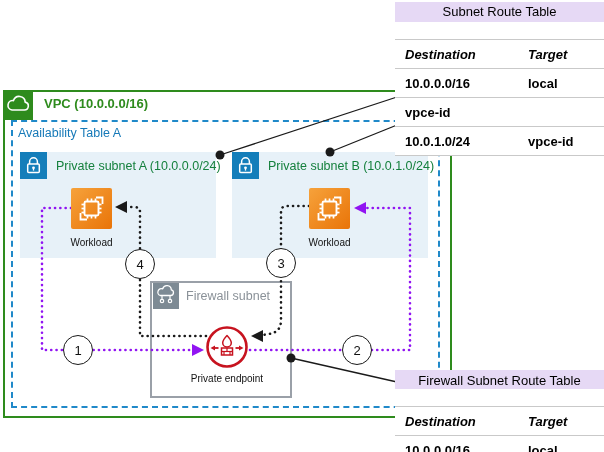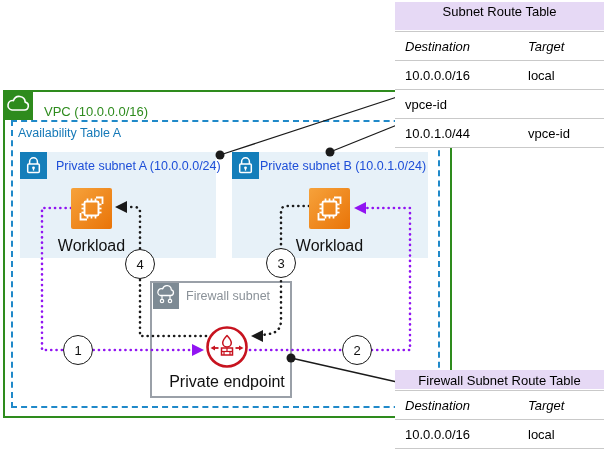--- a/index.html
+++ b/index.html
@@ -9,34 +9,34 @@
   }
   .abs{position:absolute;box-sizing:border-box;}
 
   
   .vpc-box{left:3px;top:90px;width:449px;height:328px;border:2px solid #2E8B1D;background:transparent;}
   .az-box{left:11px;top:120px;width:429px;height:288px;border:2px dashed #2089C9;}
   .subnet-box{top:152px;width:196px;height:106px;background:#E7F1F8;}
   .fw-box{left:150px;top:281px;width:142px;height:117px;border:2px solid #9AA0A8;background:transparent;}
 
   
-  .vpc-label{left:44px;top:104px;font-size:13px;font-weight:normal;color:#2E8B1D;white-space:nowrap;}
+  .vpc-label{left:44px;top:96px;font-size:13px;font-weight:bold;color:#2E8B1D;white-space:nowrap;}
   .az-label{left:18px;top:126px;font-size:12.5px;color:#1679B8;white-space:nowrap;}
-  .subnet-label{top:159px;font-size:12.5px;color:#1d4ed8;white-space:nowrap;}
-  .plain-label{font-size:16px;color:#111;text-align:center;}
+  .subnet-label{top:159px;font-size:12.5px;color:#15803d;white-space:nowrap;}
+  .plain-label{font-size:10px;color:#111;text-align:center;}
   .fw-subnet-label{left:186px;top:289px;font-size:12.5px;color:#8A9198;white-space:nowrap;text-align:right;}
 
   
   .badge{width:30px;height:30px;border-radius:50%;background:#fff;border:1.6px solid #1a1a1a;
          display:flex;align-items:center;justify-content:center;font-size:13px;color:#111;}
 
   
   .rtable{width:209px;background:#fff;font-size:13px;color:#000;}
-  .rt-title{background:#E6D9F5;height:28px;line-height:20px;text-align:center;white-space:nowrap;}
-  .rt-body{margin-top:1px;}
+  .rt-title{background:#E6D9F5;height:20px;line-height:20px;text-align:center;white-space:nowrap;}
+  .rt-body{margin-top:17px;font-weight:bold;}
   .rt-row{display:grid;grid-template-columns:123px 1fr;height:28px;align-items:center;
           border-bottom:1px solid #C9C9C9;}
   .rt-row > div{padding-left:10px;white-space:nowrap;}
   .rt-head{border-top:1px solid #C9C9C9;font-style:italic;}
 </style>
 </head>
 <body>
 
 <div id="stage">
 
@@ -85,21 +85,21 @@
   </svg>
   <div class="abs subnet-label" style="left:56px;">Private subnet A (10.0.0.0/24)</div>
 
   <svg class="abs" style="left:232px;top:152px;" width="27" height="27" viewBox="0 0 27 27">
     <rect width="27" height="27" fill="#147EBA"></rect>
     <path d="M9.6 12 v-2.3 a3.9 3.9 0 0 1 7.8 0 V 12" fill="none" stroke="#fff" stroke-width="1.5"></path>
     <rect x="7.7" y="12" width="11.6" height="8.6" rx="1" fill="none" stroke="#fff" stroke-width="1.5"></rect>
     <circle cx="13.5" cy="15.8" r="1.4" fill="#fff"></circle>
     <line x1="13.5" y1="16.5" x2="13.5" y2="18.6" stroke="#fff" stroke-width="1.3"></line>
   </svg>
-  <div class="abs subnet-label" style="left:260px;">Private subnet B (10.0.1.0/24)</div>
+  <div class="abs subnet-label" style="left:268px;">Private subnet B (10.0.1.0/24)</div>
 
   <svg class="abs" style="left:71px;top:188px;" width="41" height="41" viewBox="0 0 41 41">
     <defs>
       <linearGradient id="og" x1="0" y1="0" x2="1" y2="1">
         <stop offset="0" stop-color="#F6A23B"></stop>
           <stop offset="1" stop-color="#E97408"></stop>
       </linearGradient>
     </defs>
     <rect width="41" height="41" rx="2" fill="url(#og)"></rect>
     <path d="M25 9.5 h6.5 v6.5" fill="none" stroke="#fff" stroke-width="1.8"></path>
@@ -190,21 +190,21 @@
         <div>Target</div>
       </div>
       <div class="rt-row">
         <div>10.0.0.0/16</div>
         <div>local</div>
       </div>
       <div class="rt-row">
         <div>vpce-id</div>
       </div>
       <div class="rt-row">
-        <div>10.0.1.0/44</div>
+        <div>10.0.1.0/24</div>
         <div>vpce-id</div>
       </div>
     </div>
   </div>
 
   <div class="abs rtable" style="left:395px;top:370px;">
     <div class="rt-title" style="height:19px;line-height:21px;">Firewall Subnet Route Table</div>
     <div class="rt-body">
       <div class="rt-row rt-head">
         <div>Destination</div>

